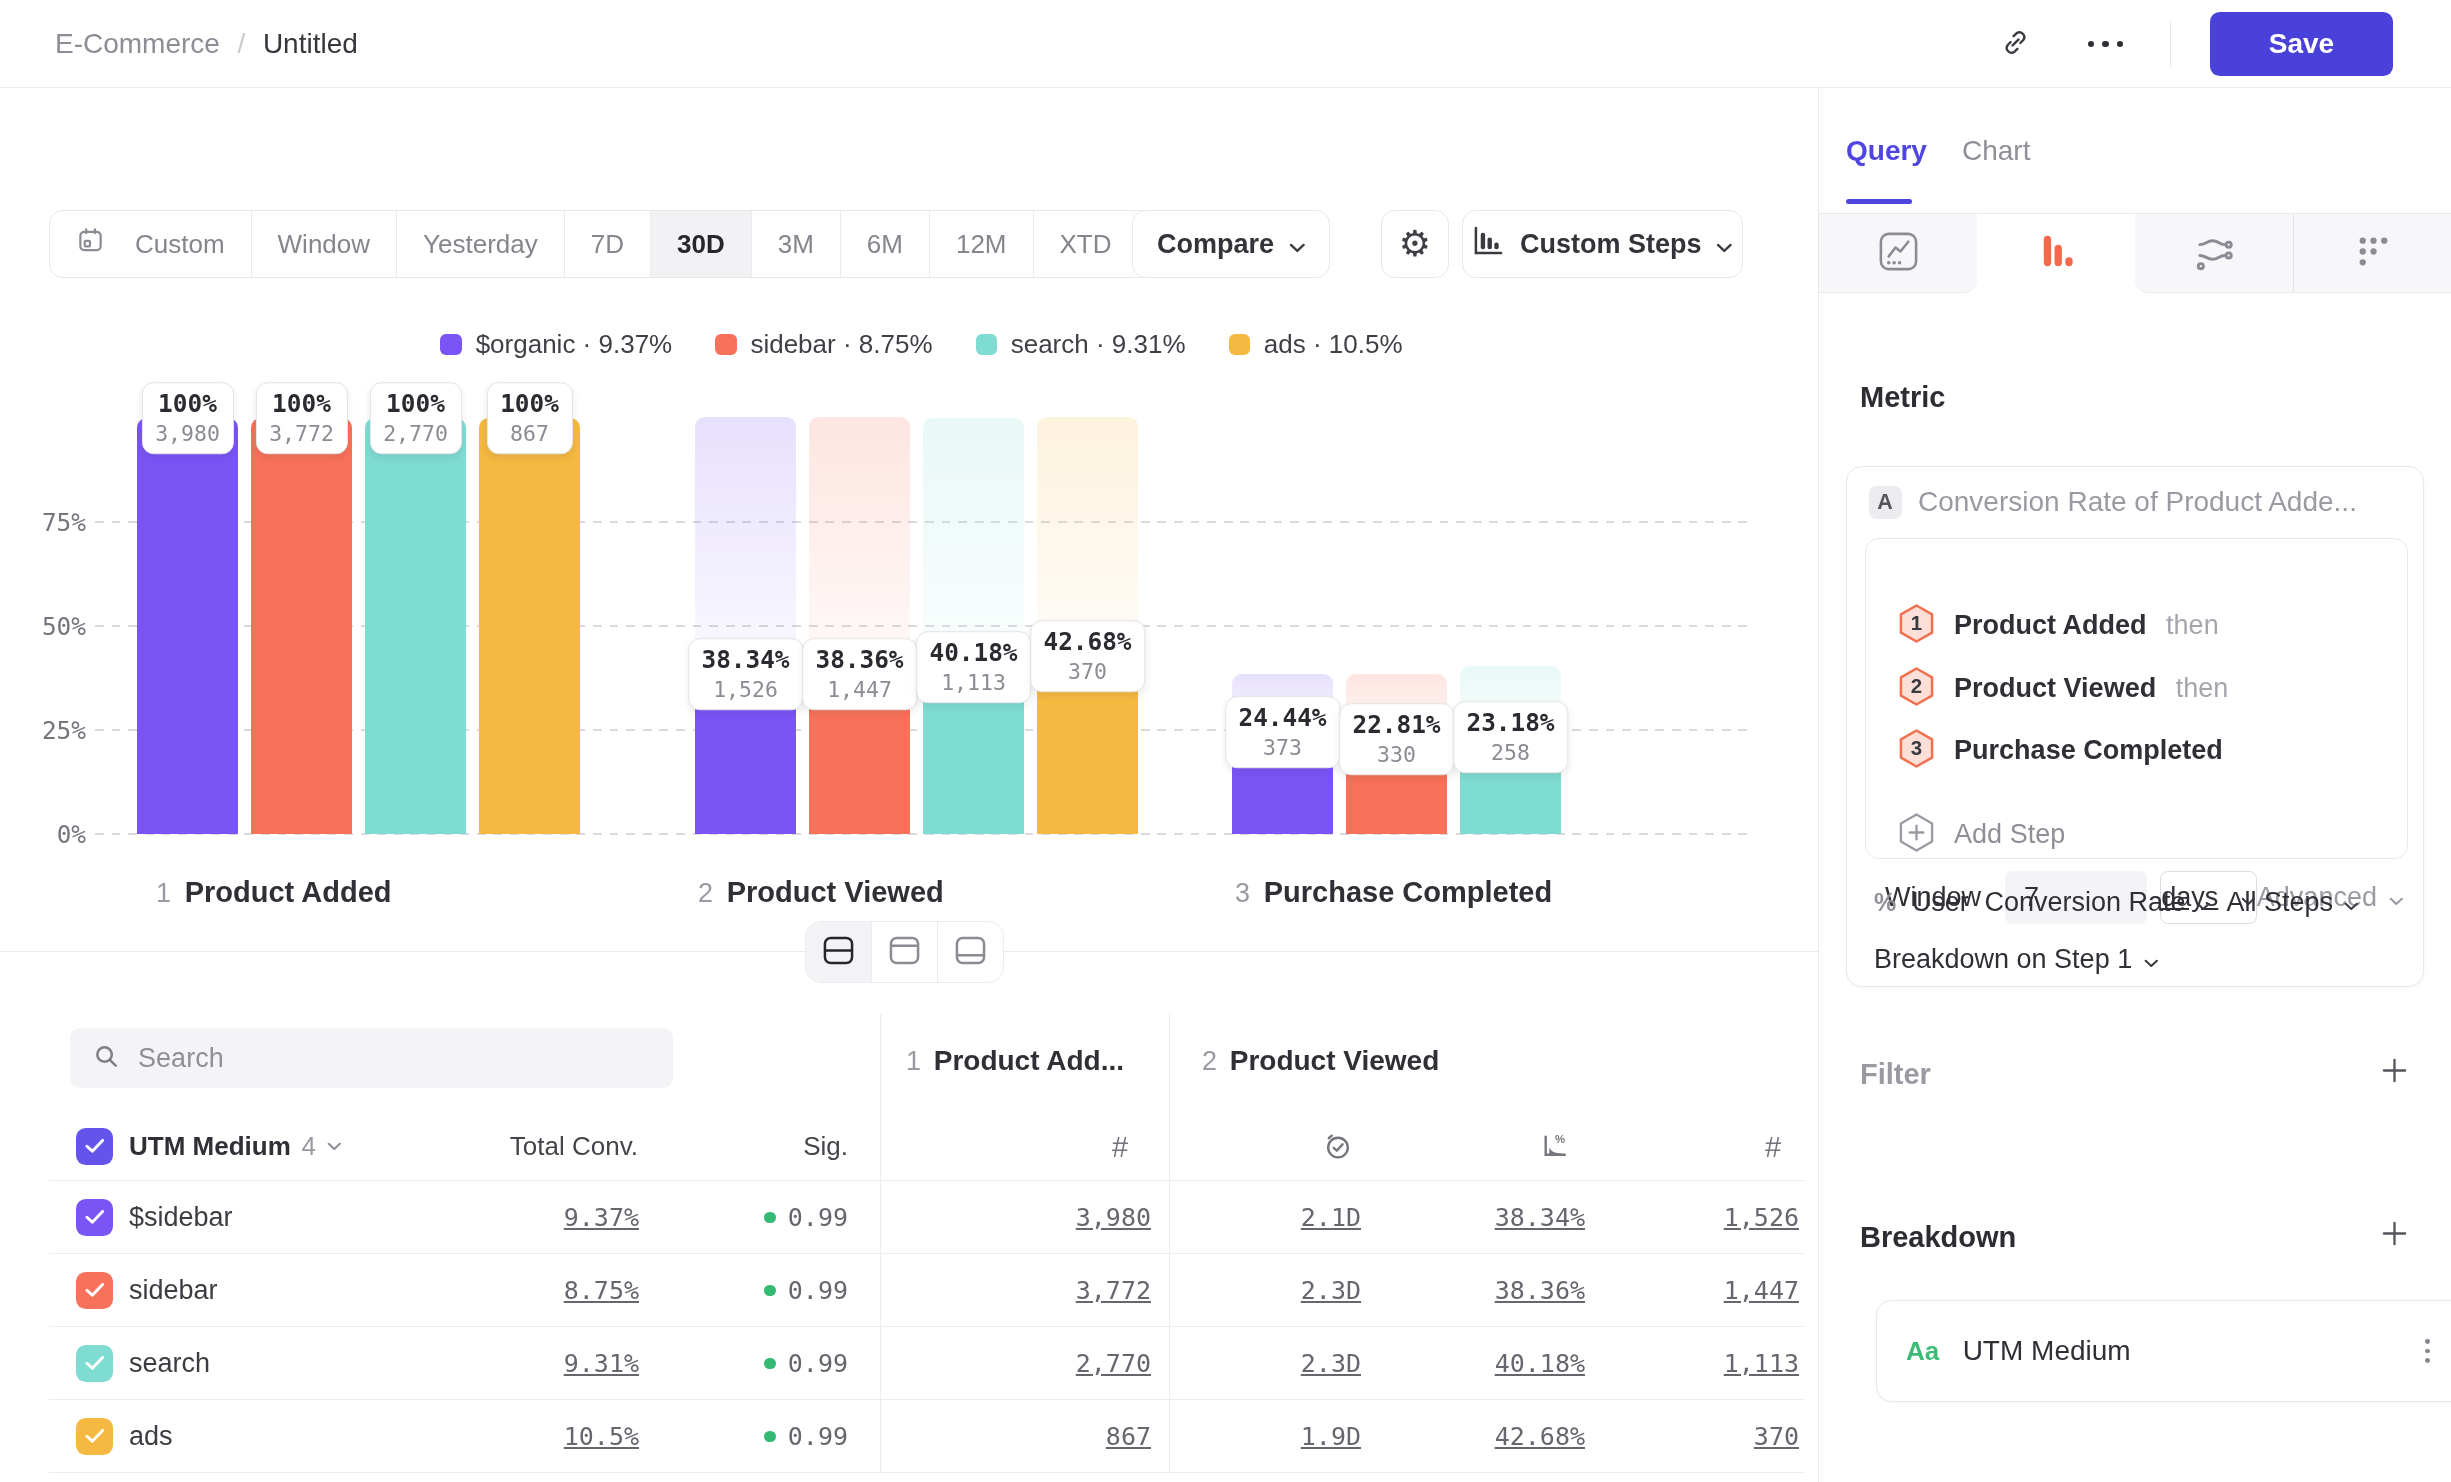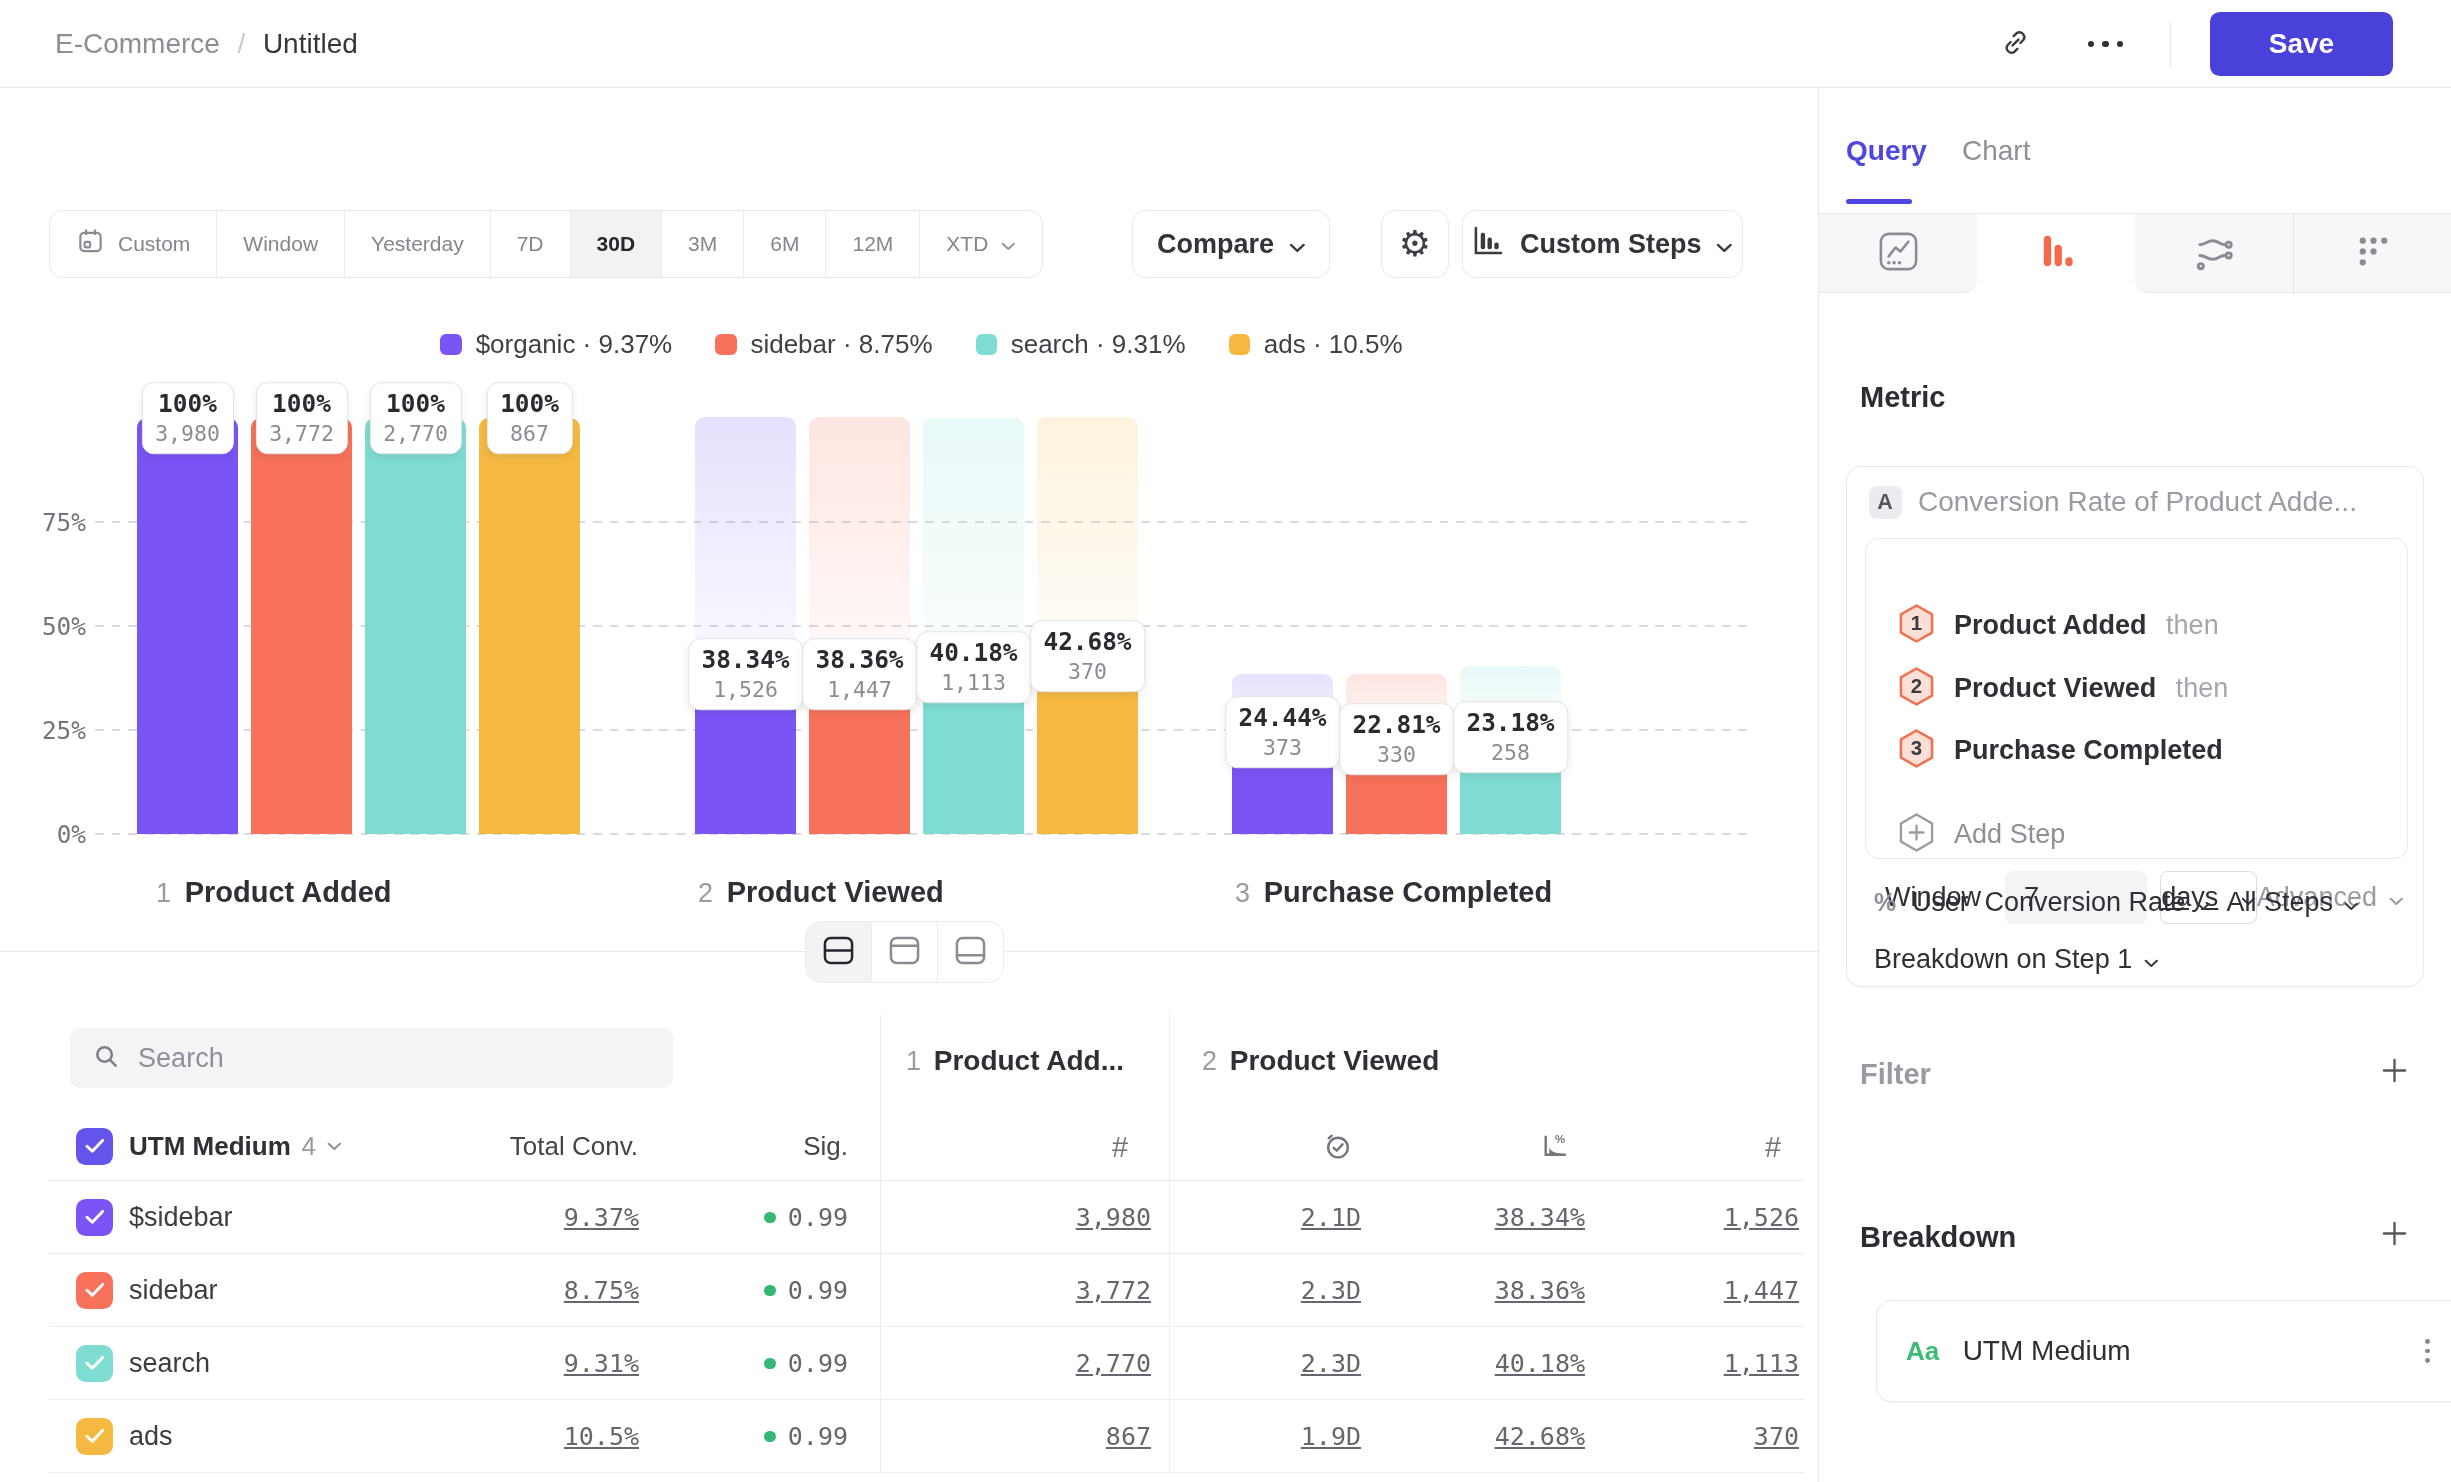--- a/index.html
+++ b/index.html
@@ -15,21 +15,21 @@
   .crumb-current { color: #36363d; font-weight: 500; }
   .header-actions { position: absolute; right: 59px; top: 0; height: 88px; display: flex; align-items: center; gap: 39px; }
   .icon-btn { display: flex; align-items: center; justify-content: center; width: 51px; height: 51px; cursor: pointer; }
   .dots-row { display: flex; gap: 7.8px; }
   .dots-row i { width: 6.8px; height: 6.8px; border-radius: 50%; background: #2e2e35; }
   .header-divider { width: 1px; height: 45px; background: #e6e6e9; }
   .save-btn { width: 183px; height: 64px; border-radius: 9.8px; background: #4a41db; color: #fff; font-size: 28px; font-weight: 600; display: flex; align-items: center; justify-content: center; cursor: pointer; }
 
   
   .range-group { position: absolute; left: 49px; top: 210px; height: 68px; display: flex; align-items: stretch; border: 1px solid #e8e8ea; border-radius: 13.7px; overflow: hidden; background: #fff; }
-  .range-item { display: flex; align-items: center; gap: 13px; padding: 0 26px; font-size: 21px; color: #85858d; border-left: 1px solid #ececef; cursor: pointer; white-space: nowrap; }
+  .range-item { display: flex; align-items: center; gap: 30px; padding: 0 26px; font-size: 26px; color: #85858d; border-left: 1px solid #ececef; cursor: pointer; white-space: nowrap; }
   .range-item:first-child { border-left: none; }
   .range-item.selected { background: #f2f2f4; color: #26262c; font-weight: 700; }
   .toolbar-btn { position: absolute; top: 210px; height: 68px; border: 1px solid #e8e8ea; border-radius: 13.7px; background: #fff; display: flex; align-items: center; justify-content: center; gap: 14.6px; font-size: 27px; font-weight: 600; color: #33333a; cursor: pointer; }
   .gear-glyph { font-family: "DejaVu Sans", sans-serif; font-size: 36px; color: #3f3f46; line-height: 1; }
 
   
   .legend { position: absolute; left: 95px; top: 328px; width: 1653px; height: 33px; display: flex; align-items: center; justify-content: center; gap: 43px; }
   .legend-item { display: flex; align-items: center; gap: 13.7px; cursor: pointer; }
   .legend-swatch { width: 21.5px; height: 21.5px; border-radius: 5.9px; }
   .legend-label { font-size: 26px; color: #3f3f46; }

